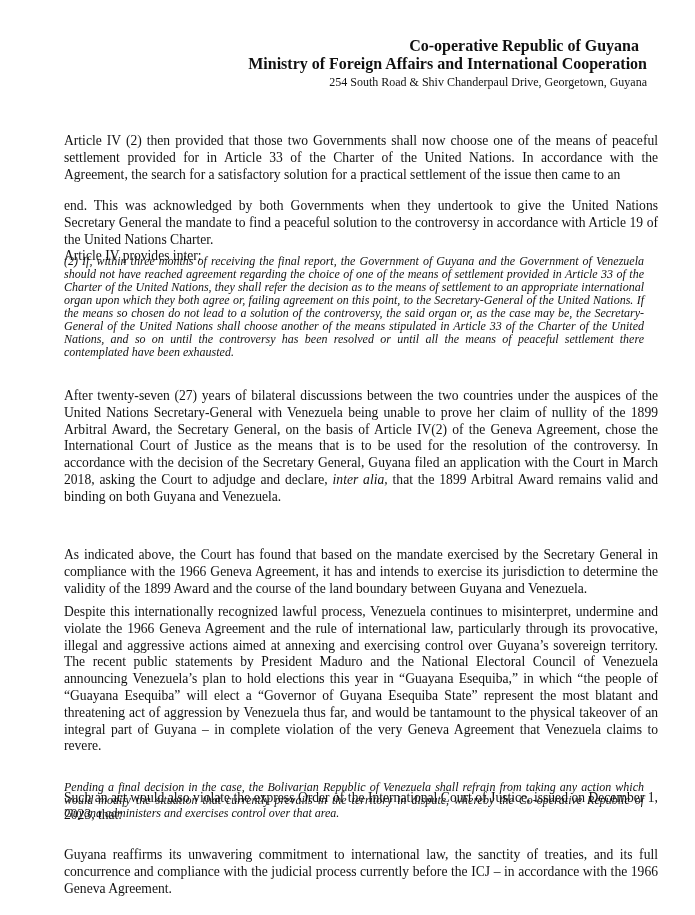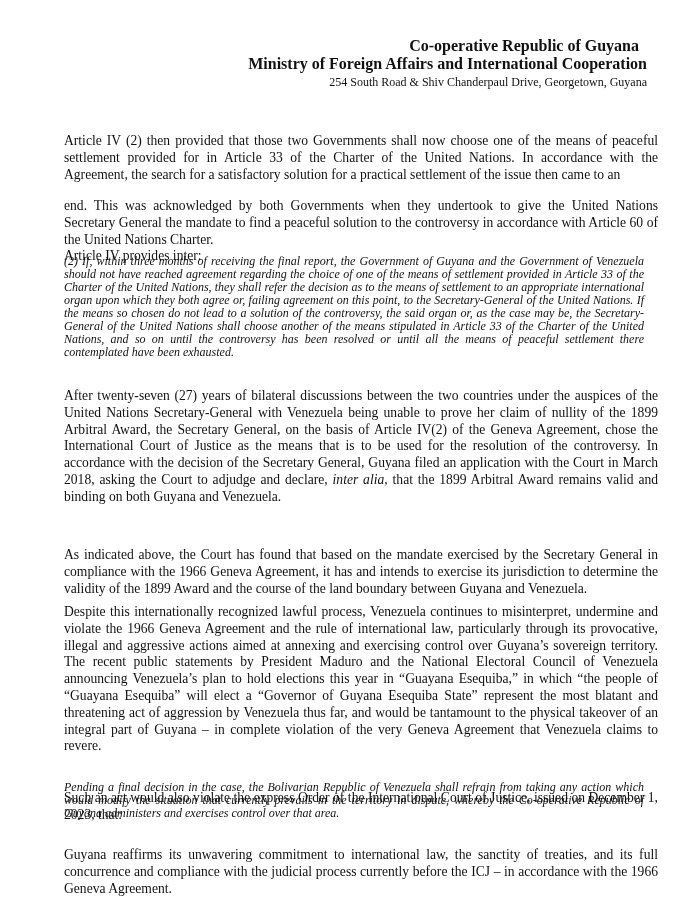--- a/index.html
+++ b/index.html
@@ -27,21 +27,21 @@
   </style>
 </head>
 <body>
 
 <div class="hdr hdr1">Co-operative Republic of Guyana</div>
 <div class="hdr hdr2">Ministry of Foreign Affairs and International Cooperation</div>
 <div class="hdr hdr3">254 South Road &amp; Shiv Chanderpaul Drive, Georgetown, Guyana</div>
 
 <p class="p" style="top:121px;">Article IV (2) then provided that those two Governments shall now choose one of the means of peaceful settlement provided for in Article 33 of the Charter of the United Nations. In accordance with the Agreement, the search for a satisfactory solution for a practical settlement of the issue then came to an</p>
 
-<p class="p last-left" style="top:186px;">end. This was acknowledged by both Governments when they undertook to give the United Nations Secretary General the mandate to find a peaceful solution to the controversy in accordance with Article 60 of the United Nations Charter.</p>
+<p class="p last-left" style="top:186px;">end. This was acknowledged by both Governments when they undertook to give the United Nations Secretary General the mandate to find a peaceful solution to the controversy in accordance with Article 19 of the United Nations Charter.</p>
 <p class="p" style="top:236px;">Article IV provides inter:</p>
 
 <p class="q last-left" style="top:255px;">(2) If, within three months of receiving the final report, the Government of Guyana and the Government of Venezuela should not have reached agreement regarding the choice of one of the means of settlement provided in Article 33 of the Charter of the United Nations, they shall refer the decision as to the means of settlement to an appropriate international organ upon which they both agree or, failing agreement on this point, to the Secretary-General of the United Nations. If the means so chosen do not lead to a solution of the controversy, the said organ or, as the case may be, the Secretary-General of the United Nations shall choose another of the means stipulated in Article 33 of the Charter of the United Nations, and so on until the controversy has been resolved or until all the means of peaceful settlement there contemplated have been exhausted.</p>
 
 <p class="p last-left" style="top:376px;"><span>After twenty-seven (27) years of bilateral discussions between the two countries under the auspices of the United Nations Secretary-General with Venezuela being unable to prove her claim of nullity of the 1899 Arbitral Award, the Secretary General, on the basis of Article IV(2) of the Geneva Agreement, chose the International Court of Justice as the means that is to be used for the resolution of the controversy. In accordance with the decision of the Secretary General, Guyana filed an application with the Court in March 2018, asking the Court to adjudge and declare, </span><em>inter alia,</em><span> that the 1899 Arbitral Award remains valid and binding on both Guyana and Venezuela.</span></p>
 
 <p class="p last-left" style="top:535px;">As indicated above, the Court has found that based on the mandate exercised by the Secretary General in compliance with the 1966 Geneva Agreement, it has and intends to exercise its jurisdiction to determine the validity of the 1899 Award and the course of the land boundary between Guyana and Venezuela.</p>
 
 <p class="p last-left" style="top:592px;">Despite this internationally recognized lawful process, Venezuela continues to misinterpret, undermine and violate the 1966 Geneva Agreement and the rule of international law, particularly through its provocative, illegal and aggressive actions aimed at annexing and exercising control over Guyana’s sovereign territory. The recent public statements by President Maduro and the National Electoral Council of Venezuela announcing Venezuela’s plan to hold elections this year in “Guayana Esequiba,” in which “the people of “Guayana Esequiba” will elect a “Governor of Guyana Esequiba State” represent the most blatant and threatening act of aggression by Venezuela thus far, and would be tantamount to the physical takeover of an integral part of Guyana – in complete violation of the very Geneva Agreement that Venezuela claims to revere.</p>
 

